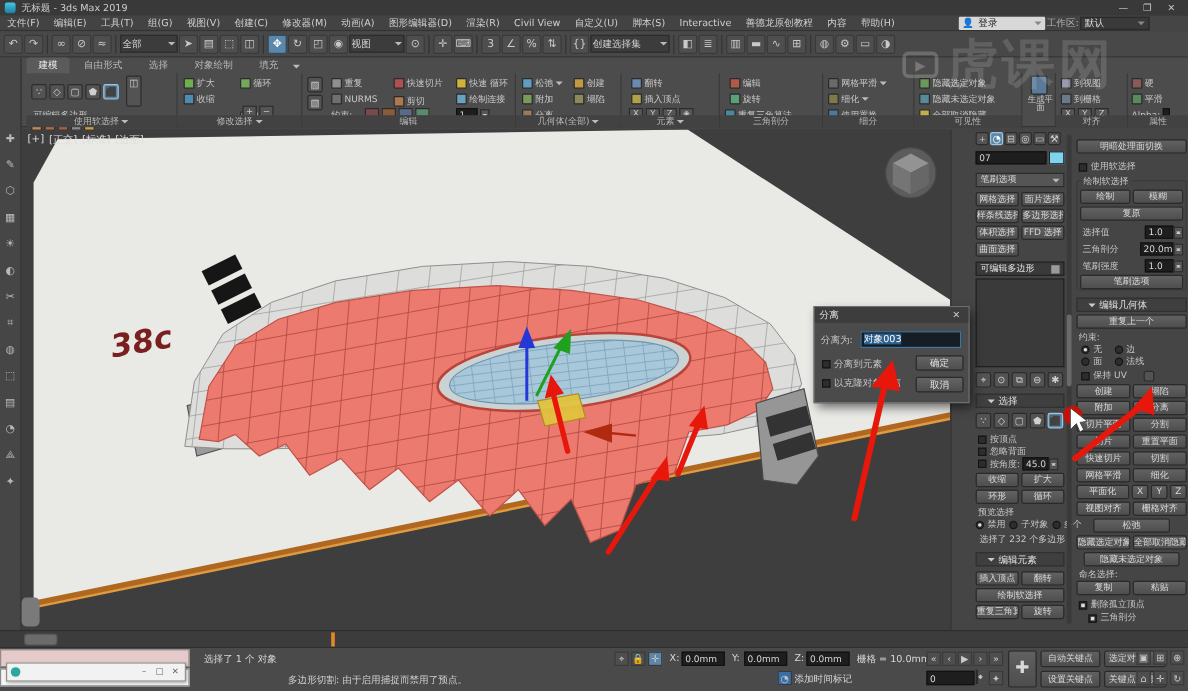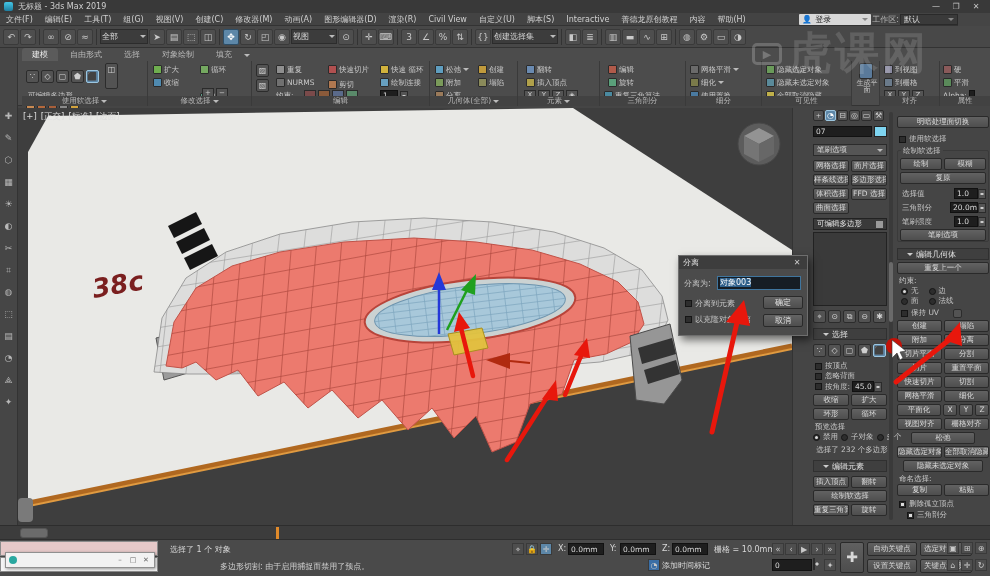--- a/index.html
+++ b/index.html
@@ -887,21 +887,21 @@
     <div id="macro"></div>
     <div id="listen"></div>
     <div id="miniwin">
       <span class="dotic"></span>
       <span style="flex:1"></span>
       <span class="mwb">–</span>
       <span class="mwb">□</span>
       <span class="mwb">✕</span>
     </div>
     <span class="stx abs" style="left:170px;top:4px">选择了 1 个 对象</span>
-    <span class="stx abs" style="left:220px;top:21px;color:#cfcfcf">多边形切割: 由于启用捕捉而禁用了预点。</span>
+    <span class="stx abs" style="left:240px;top:21px;color:#cfcfcf">多边形切割: 由于启用捕捉而禁用了预点。</span>
     
     <span class="nv abs" style="left:512px;top:3px">⌖</span>
     <span class="nv abs" style="left:526px;top:3px">🔒</span>
     <span class="nv abs" style="left:540px;top:3px;background:#5d87a8">✛</span>
     <span class="stx abs" style="left:558px;top:4px">X:</span>
     <span class="cfld abs" style="left:568px;top:3px">0.0mm</span>
     <span class="stx abs" style="left:610px;top:4px">Y:</span>
     <span class="cfld abs" style="left:620px;top:3px">0.0mm</span>
     <span class="stx abs" style="left:662px;top:4px">Z:</span>
     <span class="cfld abs" style="left:672px;top:3px">0.0mm</span>

